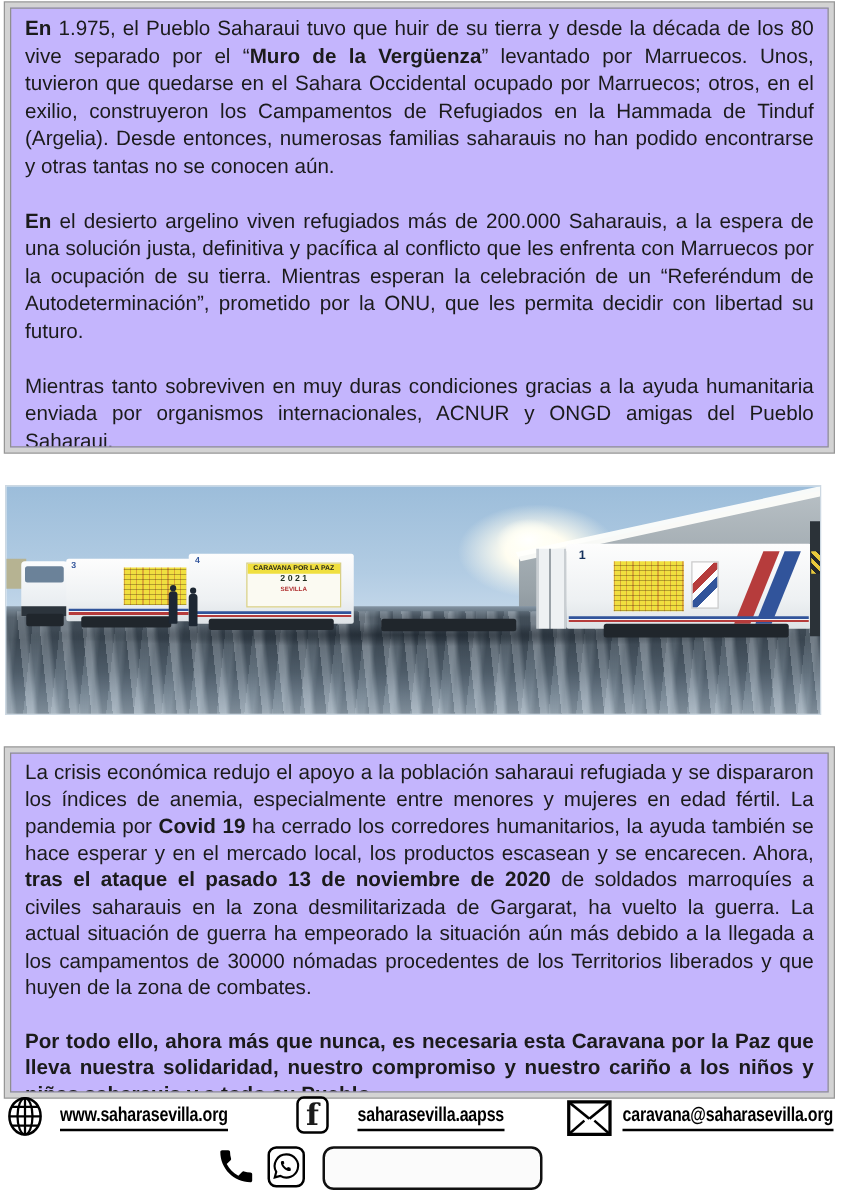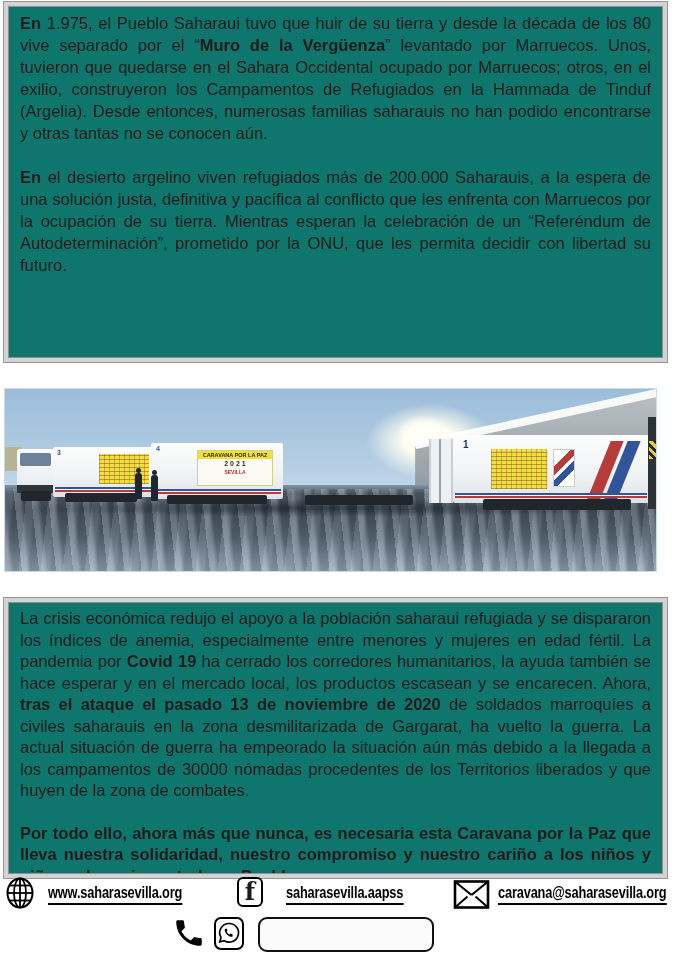--- a/index.html
+++ b/index.html
@@ -1,20 +1,20 @@
 <!DOCTYPE html>
 <html><head>
 <meta charset="utf-8">
 <style>
   html,body{margin:0;padding:0;background:#ffffff;}
   .page{position:relative;width:680px;height:955px;background:#fff;overflow:hidden;
         font-family:"Liberation Sans",sans-serif;color:#1b1b1b;}
 
   
-  .framebox{position:absolute;left:8px;width:655px;box-sizing:border-box;background:#0f766e;
+  .framebox{position:absolute;left:8px;width:655px;box-sizing:border-box;background:#c4b5fd;
             border:1px solid #8f8f8f;box-shadow:0 0 0 4px #d3d3d3,0 0 0 5px #979797;
             padding:5px 11px 4px 11px;text-align:justify;overflow:hidden;}
   #box1{top:6px;height:352px;font-size:16.5px;line-height:22px;}
   #box2{top:602px;height:272px;font-size:16.5px;line-height:21.5px;}
   .framebox p{margin:0 0 22px 0;}
   #box2 p{margin:0 0 21px 0;}
   .framebox p:last-child{margin-bottom:0;}
   b{font-weight:bold;}
 
   
@@ -78,20 +78,21 @@
              border-radius:9px;background:#fbfbfb;}
 </style>
 </head>
 <body>
 
 <div class="page">
 
   <div class="framebox" id="box1">
     <p><b>En</b><span> 1.975, el Pueblo Saharaui tuvo que huir de su tierra y desde la década de los 80 vive separado por el “</span><b>Muro de la Vergüenza</b><span>” levantado por Marruecos. Unos, tuvieron que quedarse en el Sahara Occidental ocupado por Marruecos; otros, en el exilio, construyeron los Campamentos de Refugiados en la Hammada de Tinduf (Argelia). Desde entonces, numerosas familias saharauis no han podido encontrarse y otras tantas no se conocen aún.</span></p>
     <p><b>En</b><span> el desierto argelino viven refugiados más de 200.000 Saharauis, a la espera de una solución justa, definitiva y pacífica al conflicto que les enfrenta con Marruecos por la ocupación de su tierra. Mientras esperan la celebración de un “Referéndum de Autodeterminación”, prometido por la ONU, que les permita decidir con libertad su futuro.</span></p>
+    <p><span>Mientras tanto sobreviven en muy duras condiciones gracias a la ayuda humanitaria enviada por organismos internacionales, ACNUR y ONGD amigas del Pueblo Saharaui.</span></p>
   </div>
 
   <div class="photo">
     <div class="sky"></div>
     <div class="sun-glow"></div>
     <div class="sun-core"></div>
     <div class="building"></div>
     <div class="roof-edge"></div>
     <div class="dock-shadow"></div>
     <div class="ground"></div>

